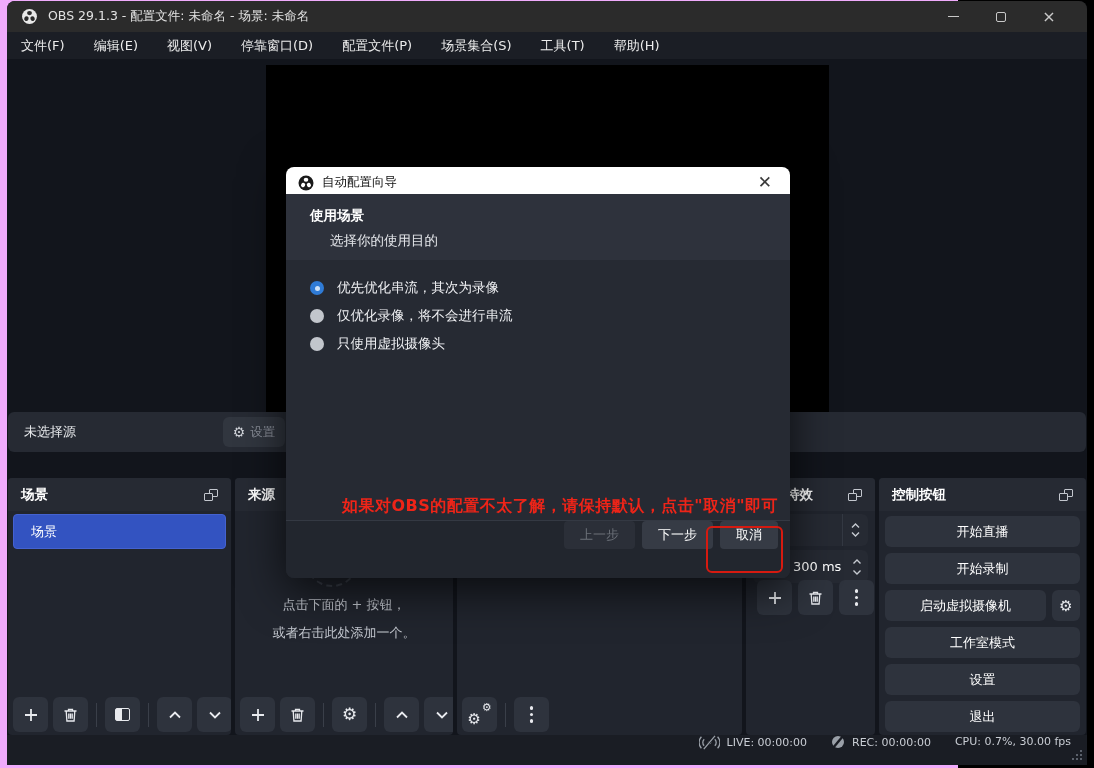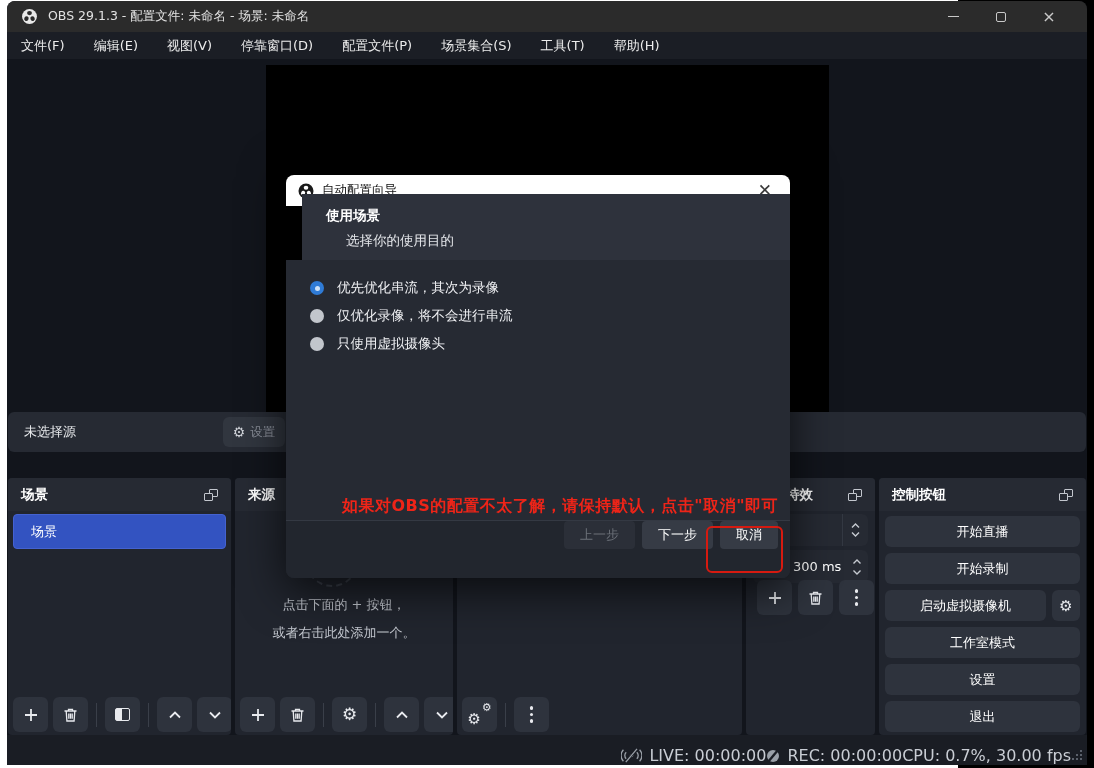--- a/index.html
+++ b/index.html
@@ -1,18 +1,18 @@
 <!DOCTYPE html>
 <html><head>
 <meta charset="utf-8">
 <style>
   * { margin:0; padding:0; box-sizing:border-box; }
   html,body { width:1094px; height:768px; background:#000; overflow:hidden;
               font-family:"DejaVu Sans","Liberation Sans",sans-serif; }
-  .screen { position:relative; width:958px; height:768px; background:#ffffff; }
+  .screen { position:relative; width:958px; height:768px; background:#f0abfc; }
   .window { position:absolute; left:7px; top:1px; width:1080px; height:764px;
             background:#12151c; border-radius:8px 8px 0 0; overflow:hidden; }
 
   
   .titlebar { position:absolute; left:0; top:0; right:0; height:31px; background:#2b2b2b;
               display:flex; align-items:center; padding:0 14px; gap:10px; }
   .titlebar .title { color:#e2e2e2; font-size:12.5px; }
   .win-controls { margin-left:auto; display:flex; }
   .win-btn { width:48px; height:31px; display:flex; align-items:center; justify-content:center; color:#c9c9c9; }
   .glyph-min { width:11px; height:0; border-top:1.4px solid #c9c9c9; display:block; }
@@ -89,34 +89,34 @@
 
   
   .ctl-btn { position:absolute; left:6px; right:6px; height:31px; background:#2e333d; border-radius:6px;
              color:#fff; font-size:13px; display:flex; align-items:center; justify-content:center; }
   .ctl-vcam { right:40px; }
   .vcam-gear { position:absolute; right:6px; width:28px; height:31px; background:#2e333d; border-radius:6px;
                display:flex; align-items:center; justify-content:center; color:#e8eaee; font-size:15px; }
 
   
   .statusbar { position:absolute; left:0; right:0; bottom:0; height:30px; background:#1a1d24;
-               display:flex; align-items:flex-end; justify-content:flex-end; padding:0 16px; 
-               color:#c9cdd4; font-size:16px; }
+               display:flex; align-items:flex-start; justify-content:flex-end; padding:0 16px; gap:24px;
+               color:#c9cdd4; font-size:11px; }
   .sgroup { display:flex; align-items:center; gap:7px; }
   .grip { position:absolute; right:5px; bottom:5px; width:2px; height:2px; background:#5b616b;
           box-shadow:0 -4px #5b616b, 0 -8px #5b616b, -4px 0 #5b616b, -4px -4px #5b616b, -8px 0 #5b616b; }
 
   
   .dialog { position:absolute; left:286px; top:163px; width:504px; height:415px; border-radius:8px;
             box-shadow:0 12px 45px rgba(0,0,0,.7); }
-  .dlg-titlebar { position:absolute; left:0; top:12px; right:0; height:31px; background:#ffffff;
+  .dlg-titlebar { position:absolute; left:0; top:4px; right:0; height:31px; background:#ffffff;
                   border-radius:8px 8px 0 0; display:flex; align-items:center; padding:0 12px; gap:8px; }
   .dlg-titlebar .dlg-title { color:#111; font-size:12.5px; }
   .dlg-close { margin-left:auto; color:#3a3a3a; font-size:17px; line-height:1; padding:0 6px; }
-  .dlg-header { position:absolute; left:16px; top:31px; right:0; height:66px; background:#2e323c; padding:13px 24px 0; }
+  .dlg-header { position:absolute; left:0; top:31px; right:0; height:66px; background:#2e323c; padding:13px 24px 0; }
   .dlg-header .h1 { color:#fff; font-size:13.5px; font-weight:bold; }
   .dlg-header .h2 { color:#e4e6ea; font-size:13.5px; margin:7px 0 0 20px; }
   .dlg-body { position:absolute; left:0; top:97px; right:0; bottom:58px; background:#262a33; padding:14px 24px 0; }
   .radio-row { height:28px; display:flex; align-items:center; gap:13px; }
   .radio { width:14px; height:14px; border-radius:50%; background:#c2c6cc; position:relative; flex:none; }
   .radio.selected { background:#2f7bd6; }
   .radio.selected::after { content:""; position:absolute; left:4.5px; top:4.5px; width:5px; height:5px;
                            border-radius:50%; background:#cfe2f7; }
   .radio-label { color:#f0f1f4; font-size:13.5px; }
   .desc { margin-top:46px; color:#f2f3f5; font-size:13.5px; font-weight:bold; line-height:27px; }

